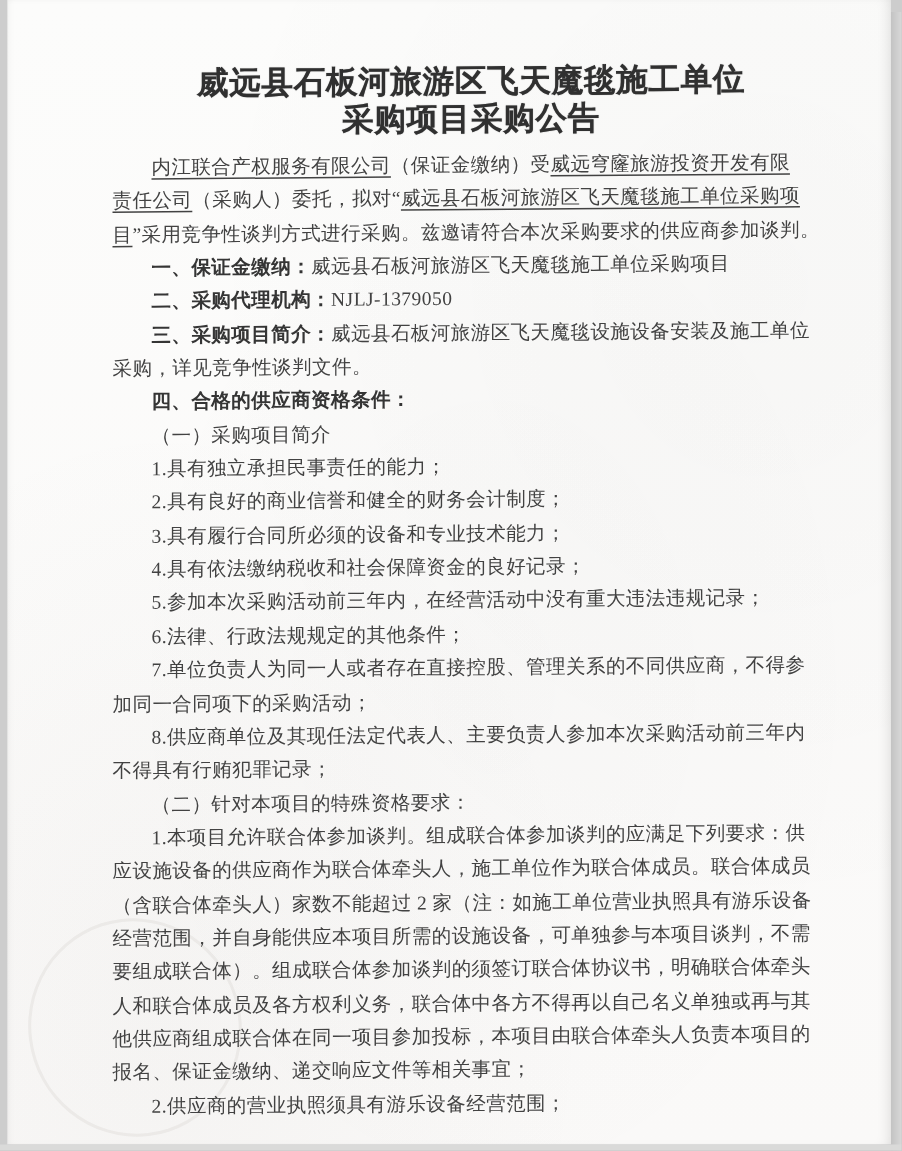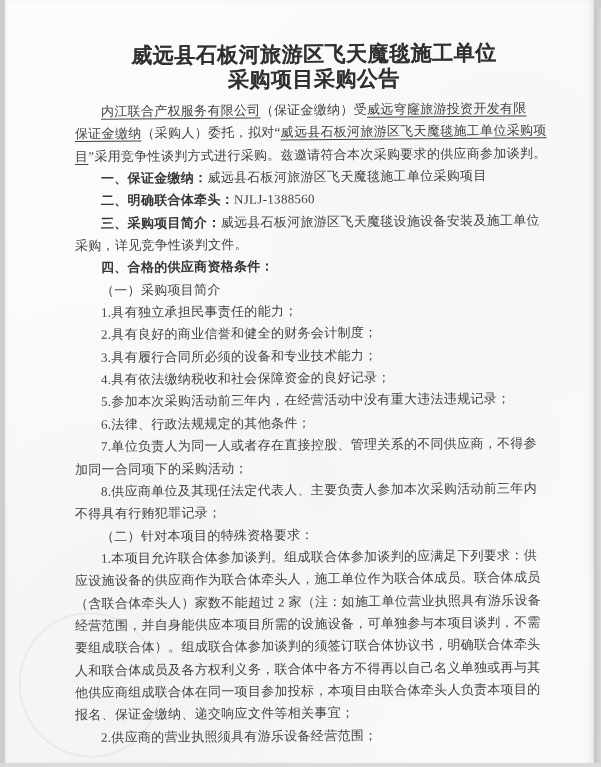--- a/index.html
+++ b/index.html
@@ -73,24 +73,24 @@
 <div class="frame">
   <div class="page">
     <div class="stamp-artifact"></div>
     <div class="content">
       <div class="title">
         <div>威远县石板河旅游区飞天魔毯施工单位</div>
         <div>采购项目采购公告</div>
       </div>
       <div class="body-lines">
           <div class="line indent"><span class=" u">内江联合产权服务有限公司</span><span>（保证金缴纳）受</span><span class=" u">威远穹窿旅游投资开发有限</span></div>
-          <div class="line"><span class=" u">保证金缴纳</span><span>（采购人）委托，拟对“</span><span class=" u">威远县石板河旅游区飞天魔毯施工单位采购项</span></div>
+          <div class="line"><span class=" u">责任公司</span><span>（采购人）委托，拟对“</span><span class=" u">威远县石板河旅游区飞天魔毯施工单位采购项</span></div>
           <div class="line"><span class=" u">目</span><span>”采用竞争性谈判方式进行采购。兹邀请符合本次采购要求的供应商参加谈判。</span></div>
           <div class="line indent"><span class=" b">一、保证金缴纳：</span><span>威远县石板河旅游区飞天魔毯施工单位采购项目</span></div>
-          <div class="line indent"><span class=" b">二、明确联合体牵头：</span><span>NJLJ-1388560</span></div>
+          <div class="line indent"><span class=" b">二、采购代理机构：</span><span>NJLJ-1379050</span></div>
           <div class="line indent"><span class=" b">三、采购项目简介：</span><span>威远县石板河旅游区飞天魔毯设施设备安装及施工单位</span></div>
           <div class="line"><span>采购，详见竞争性谈判文件。</span></div>
           <div class="line indent"><span class=" b">四、合格的供应商资格条件：</span></div>
           <div class="line indent"><span>（一）采购项目简介</span></div>
           <div class="line indent"><span>1.具有独立承担民事责任的能力；</span></div>
           <div class="line indent"><span>2.具有良好的商业信誉和健全的财务会计制度；</span></div>
           <div class="line indent"><span>3.具有履行合同所必须的设备和专业技术能力；</span></div>
           <div class="line indent"><span>4.具有依法缴纳税收和社会保障资金的良好记录；</span></div>
           <div class="line indent"><span>5.参加本次采购活动前三年内，在经营活动中没有重大违法违规记录；</span></div>
           <div class="line indent"><span>6.法律、行政法规规定的其他条件；</span></div>

